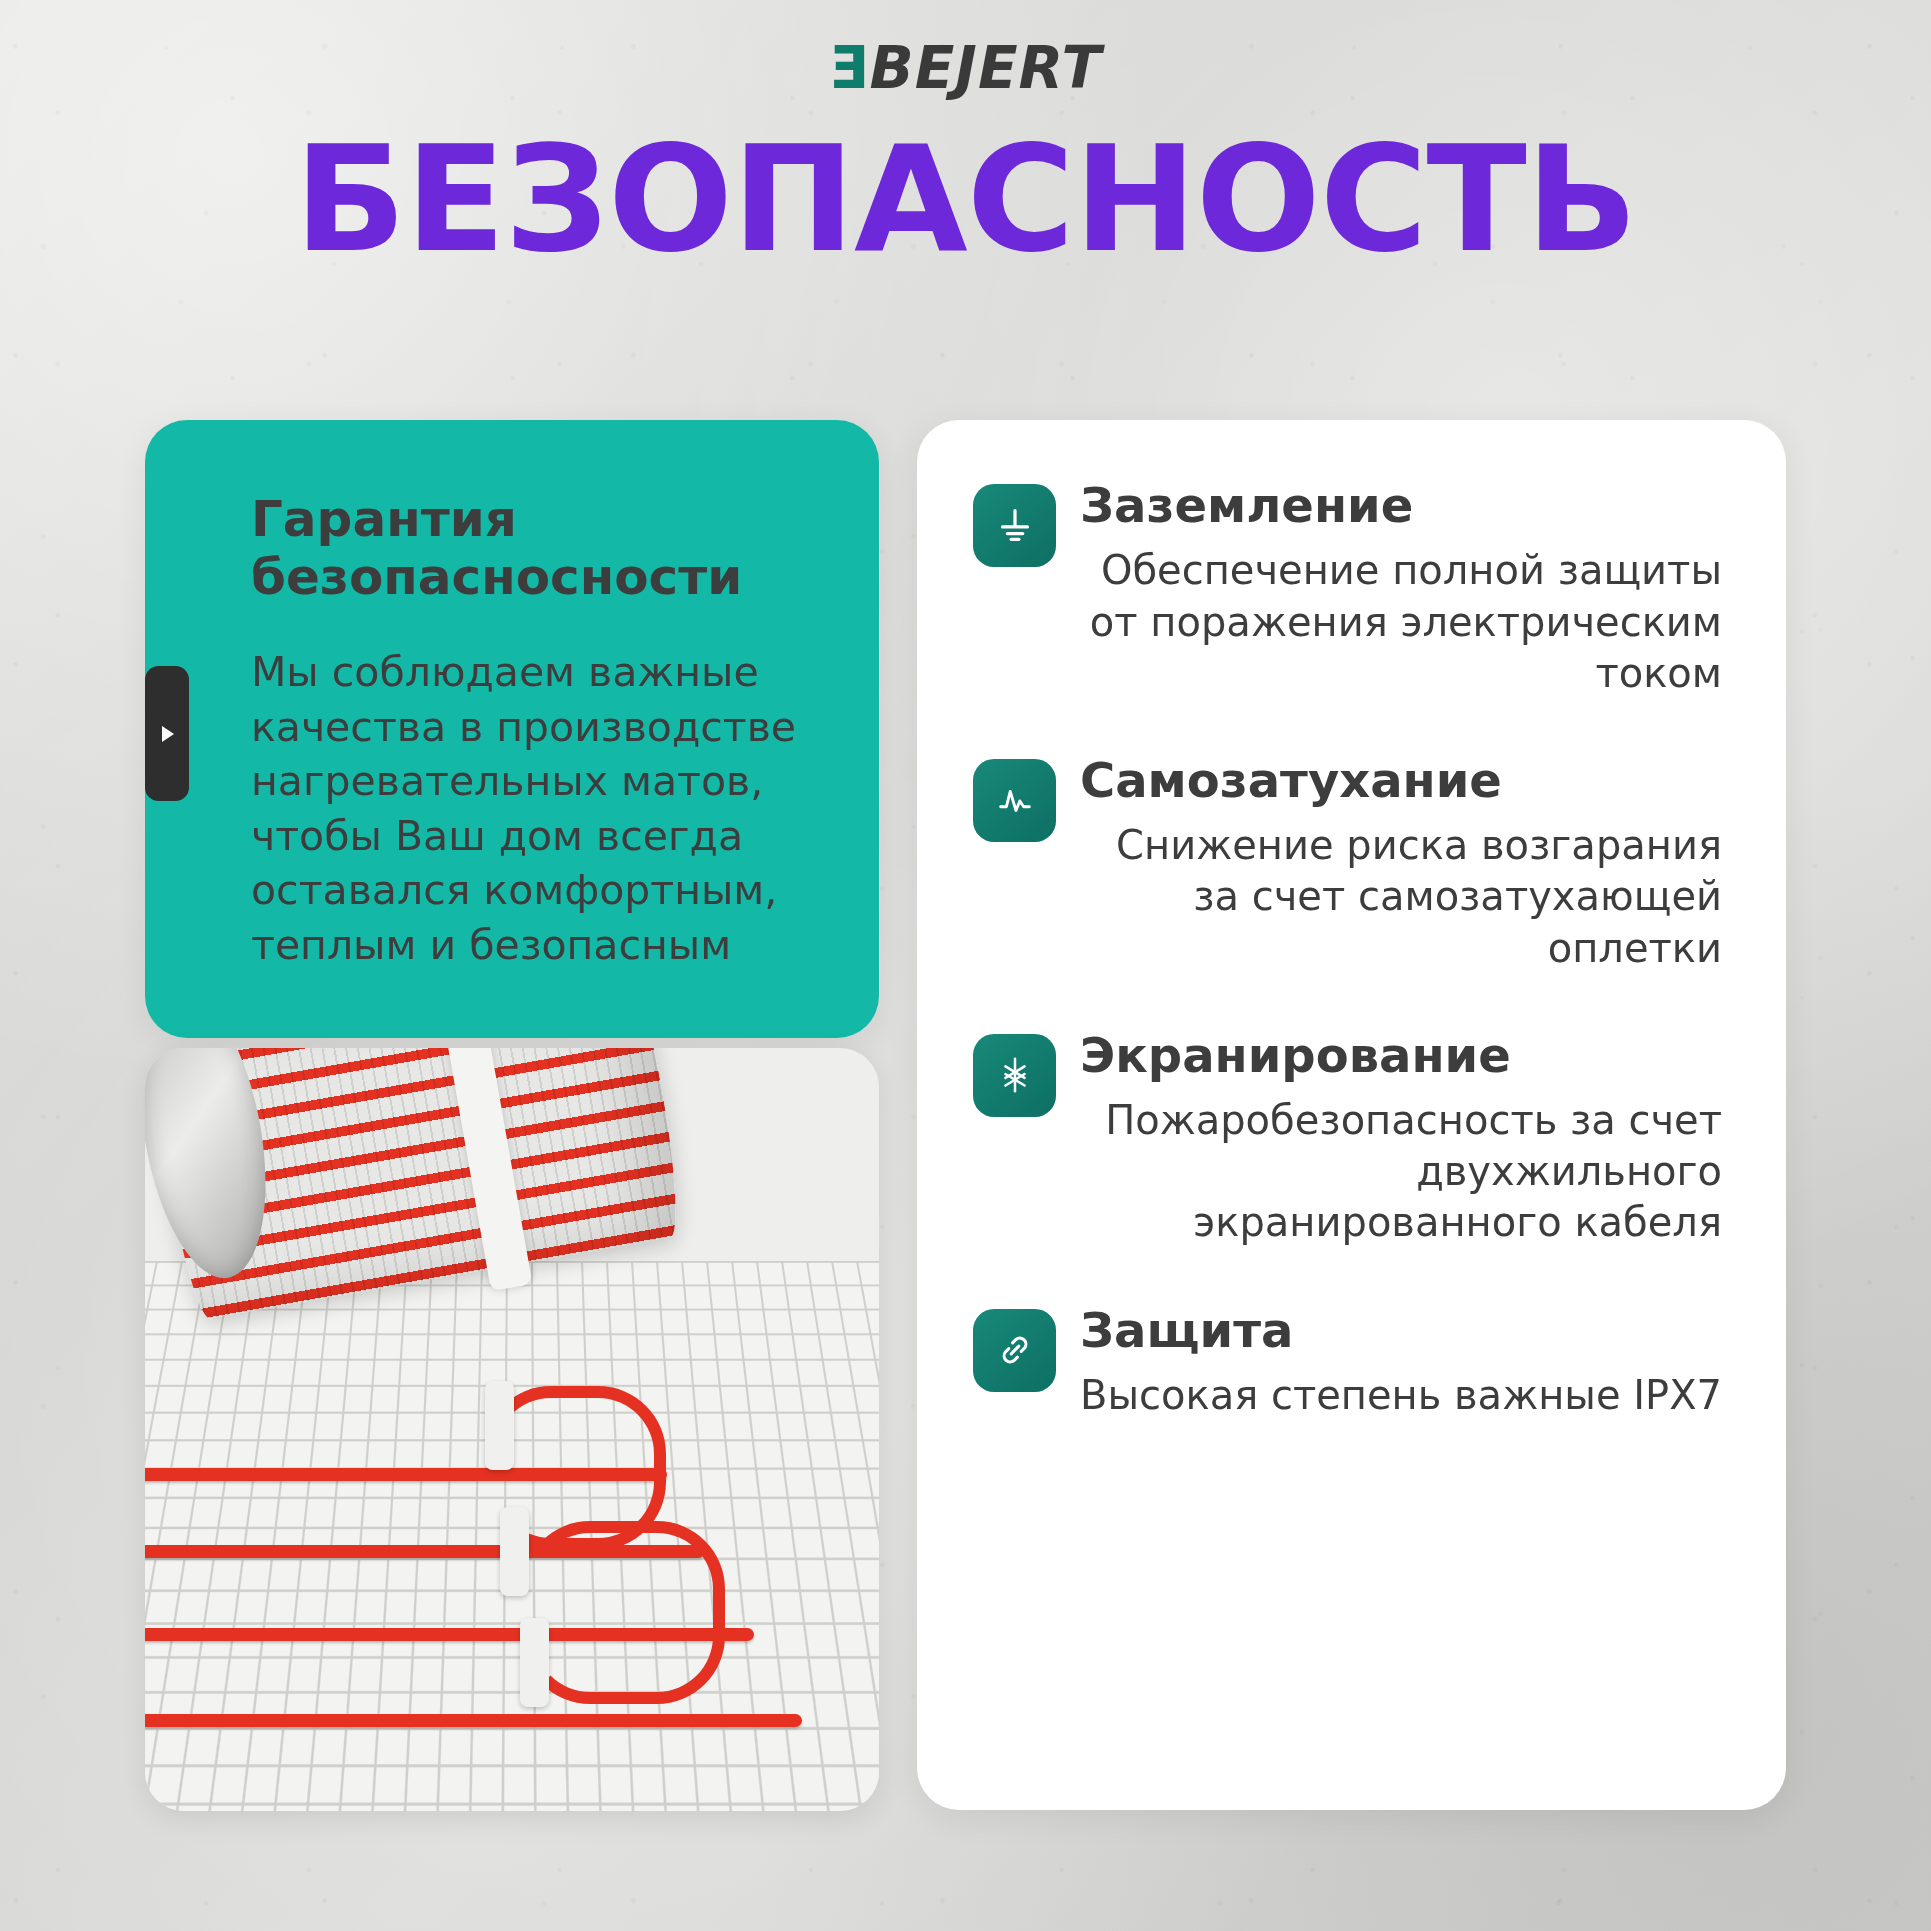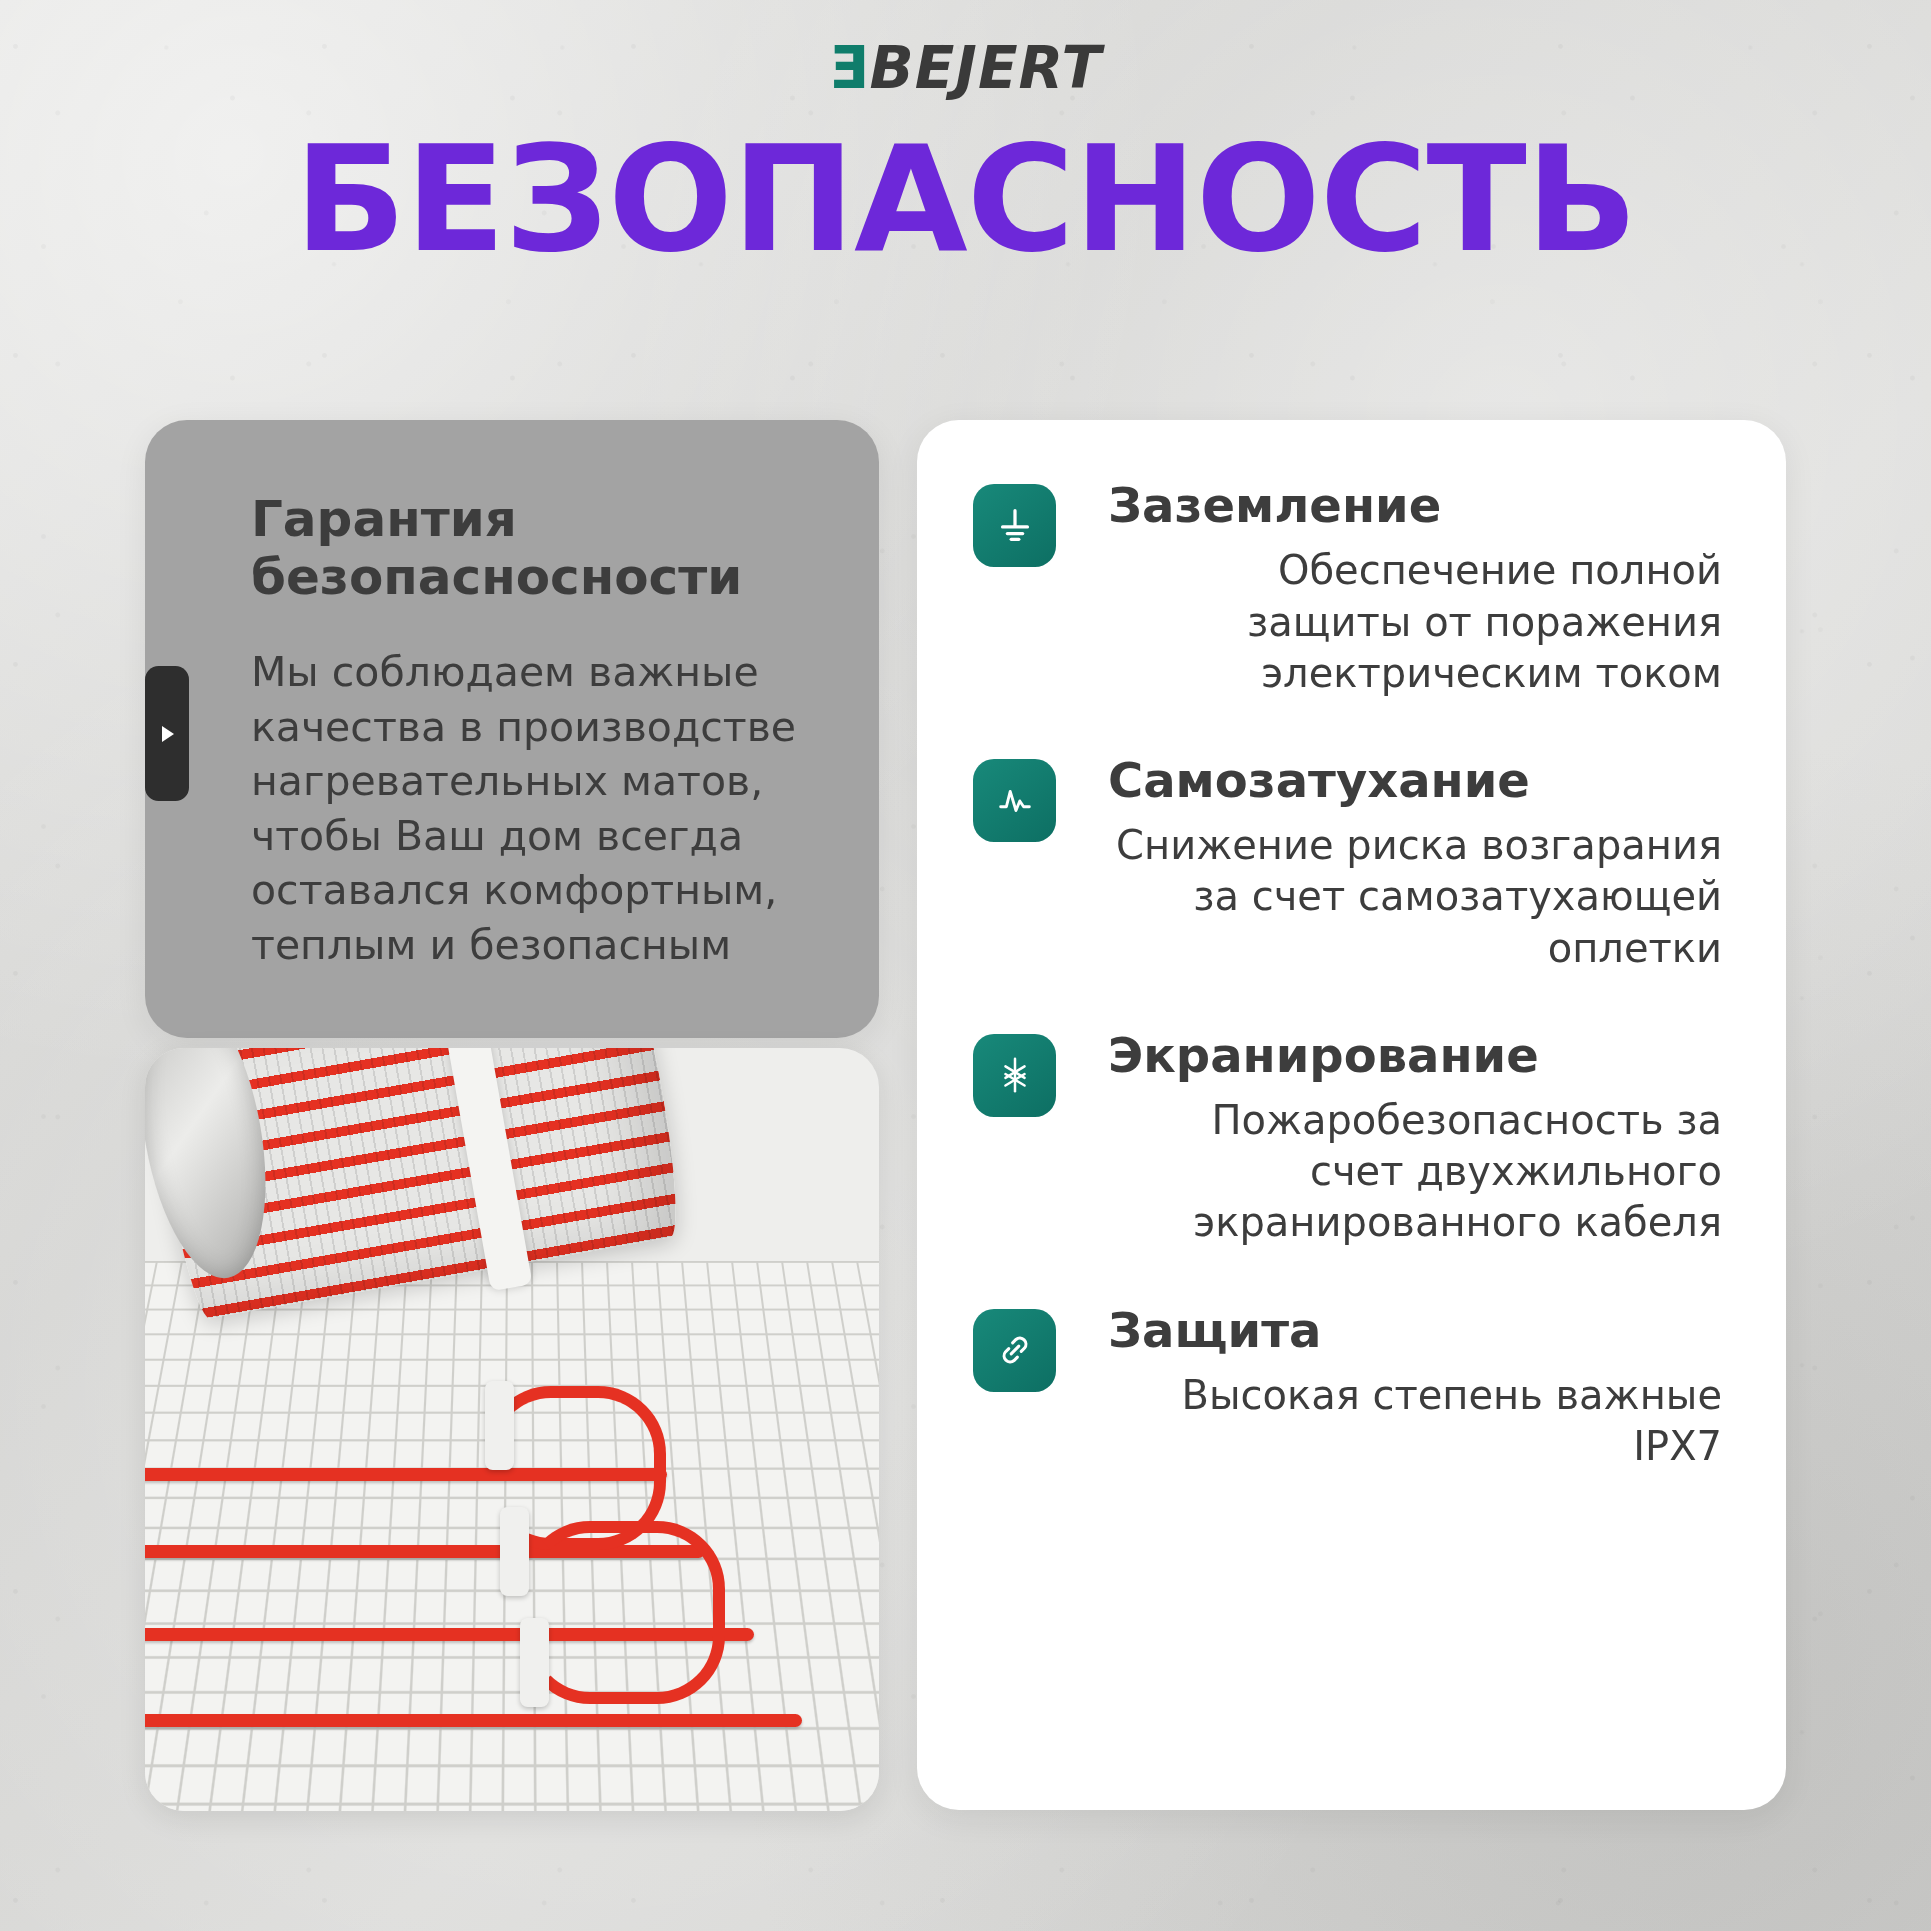--- a/index.html
+++ b/index.html
@@ -66,21 +66,21 @@
     letter-spacing: -1px;
     line-height: 1;
     white-space: nowrap;
   }
 
   
   .card-guarantee {
     position: absolute;
     left: 145px; top: 420px;
     width: 734px; height: 618px;
-    background: #a3a3a3;
+    background: #14b8a6;
     border-radius: 42px;
     box-shadow: 0 7.7px 33px rgba(0,0,0,0.07);
     padding: 70px 71px 0 106px;
   }
   .card-guarantee h2 {
     font-size: 50px;
     font-weight: 800;
     color: #3d3d3d;
     line-height: 1.16;
     margin-bottom: 39px;
@@ -193,21 +193,21 @@
   
   .card-features {
     position: absolute;
     left: 917px; top: 420px;
     width: 869px; height: 1390px;
     background: #ffffff;
     border-radius: 42px;
     box-shadow: 0 7.7px 33px rgba(0,0,0,0.07);
     padding: 60px 64px 0 56px;
   }
-  .feature { display: flex; gap: 52px; margin-bottom: 56px; }
+  .feature { display: flex; gap: 24px; margin-bottom: 56px; }
   .feature:last-child { margin-bottom: 0; }
   .feature-icon {
     flex: 0 0 auto;
     width: 83px; height: 83px;
     border-radius: 21px;
     background: linear-gradient(140deg, #18897a 0%, #0d6f63 100%);
     display: flex; align-items: center; justify-content: center;
     margin-top: 3.9px;
   }
   .feature-body { flex: 1 1 auto; }

